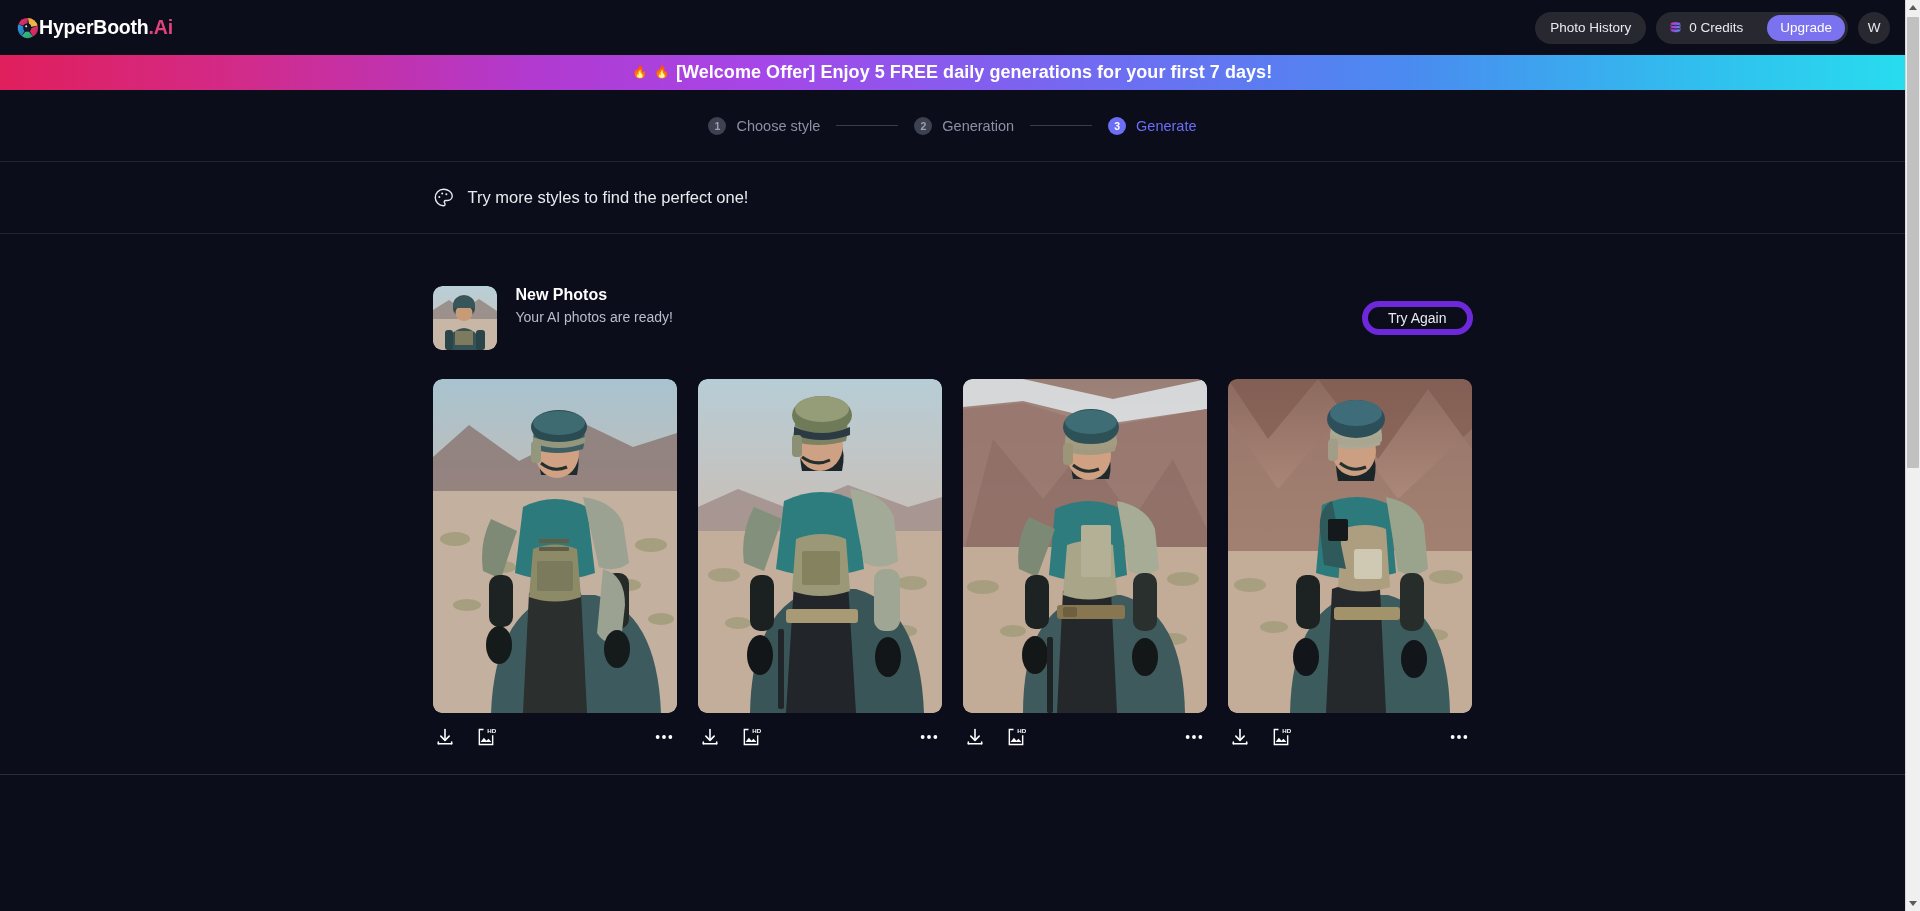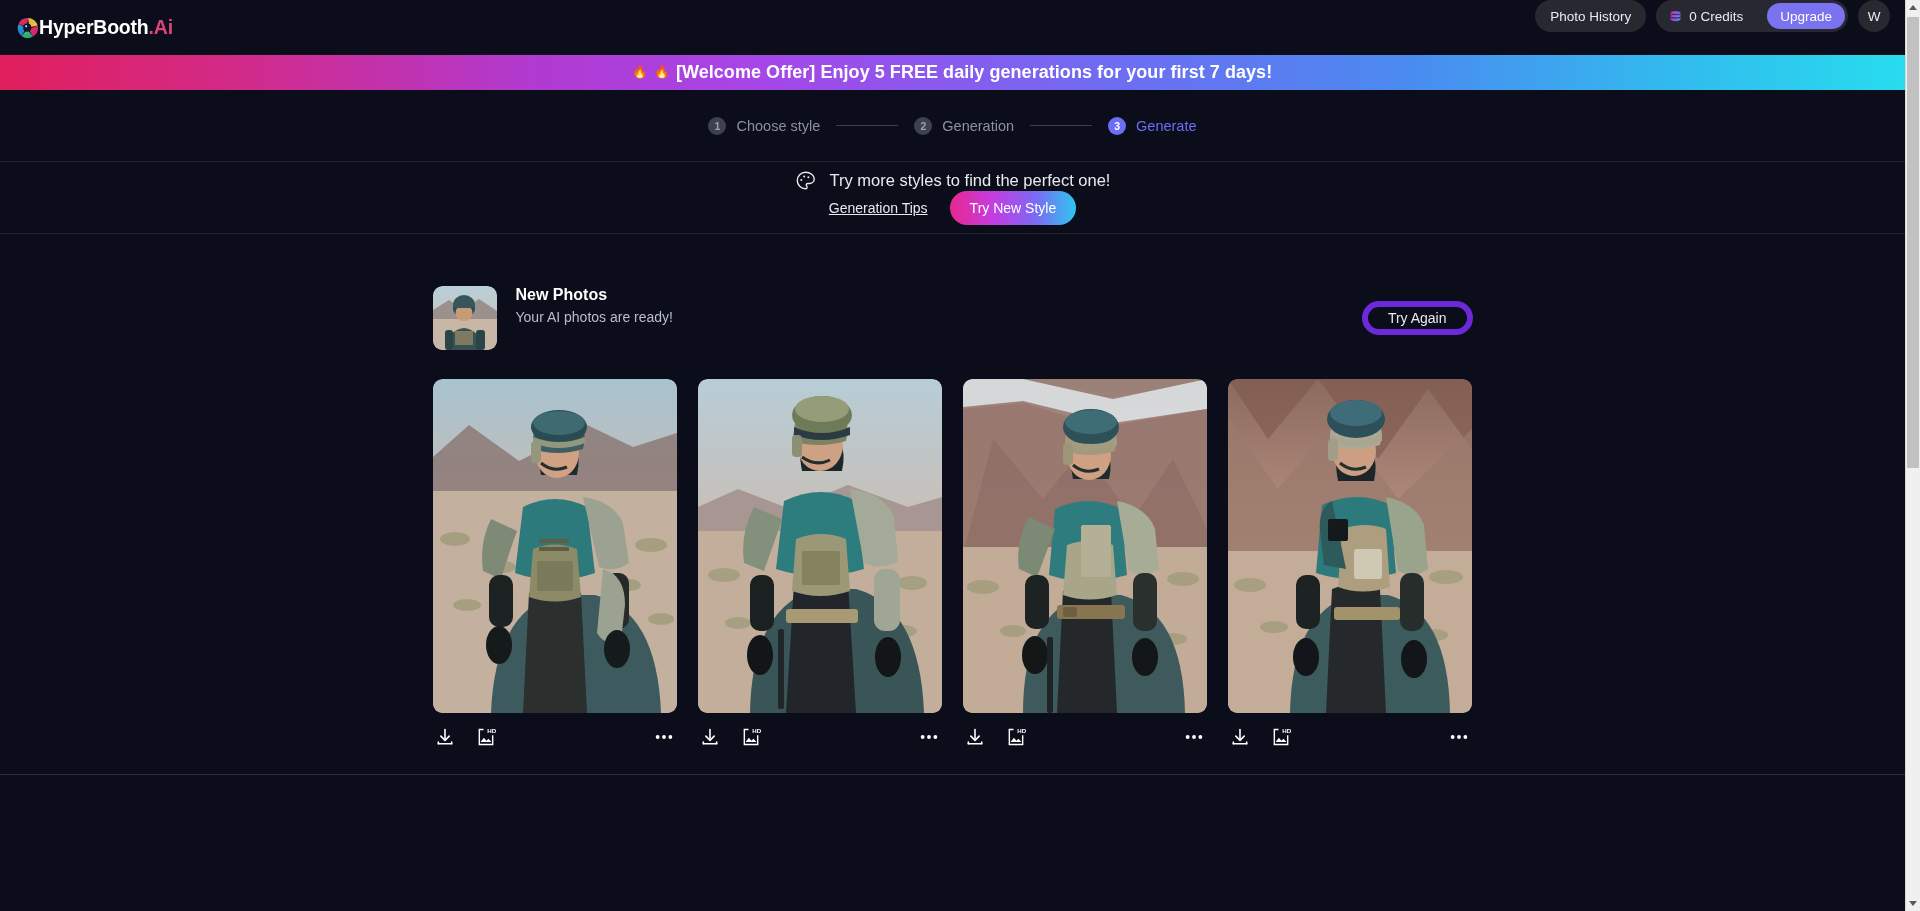--- a/index.html
+++ b/index.html
@@ -30,21 +30,21 @@
   .brand { display: flex; align-items: center; gap: 0; margin-left: 17px; }
   .brand-logo { width: 22px; height: 22px; display:block; }
   .brand-text {
     font-size: 19.5px; font-weight: 700; color: #ffffff;
     letter-spacing: -0.2px; line-height: 1;
   }
   .brand-text .suffix { color: #e0427a; font-weight: 700; }
 
   .nav-right {
     position: absolute; right: 15px; top: 0; height: 55px;
-    display: flex; gap: 10px;
+    display: flex; align-items: center; gap: 10px;
   }
   .pill {
     height: 32px; border-radius: 16px;
     display: flex; align-items: center;
     background: #272830;
     color: #e9eaee; font-size: 13.5px;
     padding: 0 15px; white-space: nowrap;
     cursor: pointer; border: none;
     font-family: "Liberation Sans", sans-serif;
   }
@@ -116,21 +116,21 @@
 
   
   #stylestrip {
     height: 72px; width: 100%;
     border-bottom: 1px solid #22242f;
     display: flex; align-items: center;
     position: relative;
   }
   .strip-inner {
     width: 1040px; margin: 0 auto;
-    display: flex; align-items: center; justify-content: space-between; flex-direction: column;
+    display: flex; align-items: center; justify-content: space-between;
   }
   .strip-left { display: flex; align-items: center; gap: 14px; }
   .palette-icon { width: 21px; height: 21px; display: block; }
   .strip-title { color: #e9eaee; font-size: 16.5px; }
   .strip-right { display: flex; align-items: center; gap: 22px; }
   .tips-link {
     color: #e9eaee; font-size: 14px;
     text-decoration: underline; cursor: pointer;
   }
   .try-style-btn {
@@ -305,24 +305,20 @@
   <div id="stylestrip">
     <div class="strip-inner">
       <div class="strip-left">
         <svg class="palette-icon" viewBox="0 0 24 24" fill="none" stroke="#e9eaee" stroke-width="1.6">
           <path d="M12 2.6c-5.2 0-9.4 4.2-9.4 9.4s4.2 9.4 9.4 9.4c1 0 1.8-.8 1.8-1.8 0-.5-.2-.9-.5-1.2-.3-.3-.5-.7-.5-1.2 0-1 .8-1.8 1.8-1.8h2.1c3 0 5.3-2.4 5.3-5.3C22 6.2 17.5 2.6 12 2.6z"></path>
           <circle cx="7.2" cy="11.4" r="1.15" fill="#e9eaee" stroke="none"></circle>
           <circle cx="10.5" cy="7.4" r="1.15" fill="#e9eaee" stroke="none"></circle>
           <circle cx="15.3" cy="8.2" r="1.15" fill="#e9eaee" stroke="none"></circle>
         </svg>
         <div class="strip-title">Try more styles to find the perfect one!</div>
-      </div>
-      <div class="strip-right">
-        <a class="tips-link">Generation Tips</a>
-        <button class="try-style-btn">Try New Style</button>
       </div>
     </div>
   </div>
 
   <div id="results">
 
     <div class="result-head">
       <div class="result-head-left">
         <svg class="thumb" viewBox="0 0 64 64">
           <defs>

